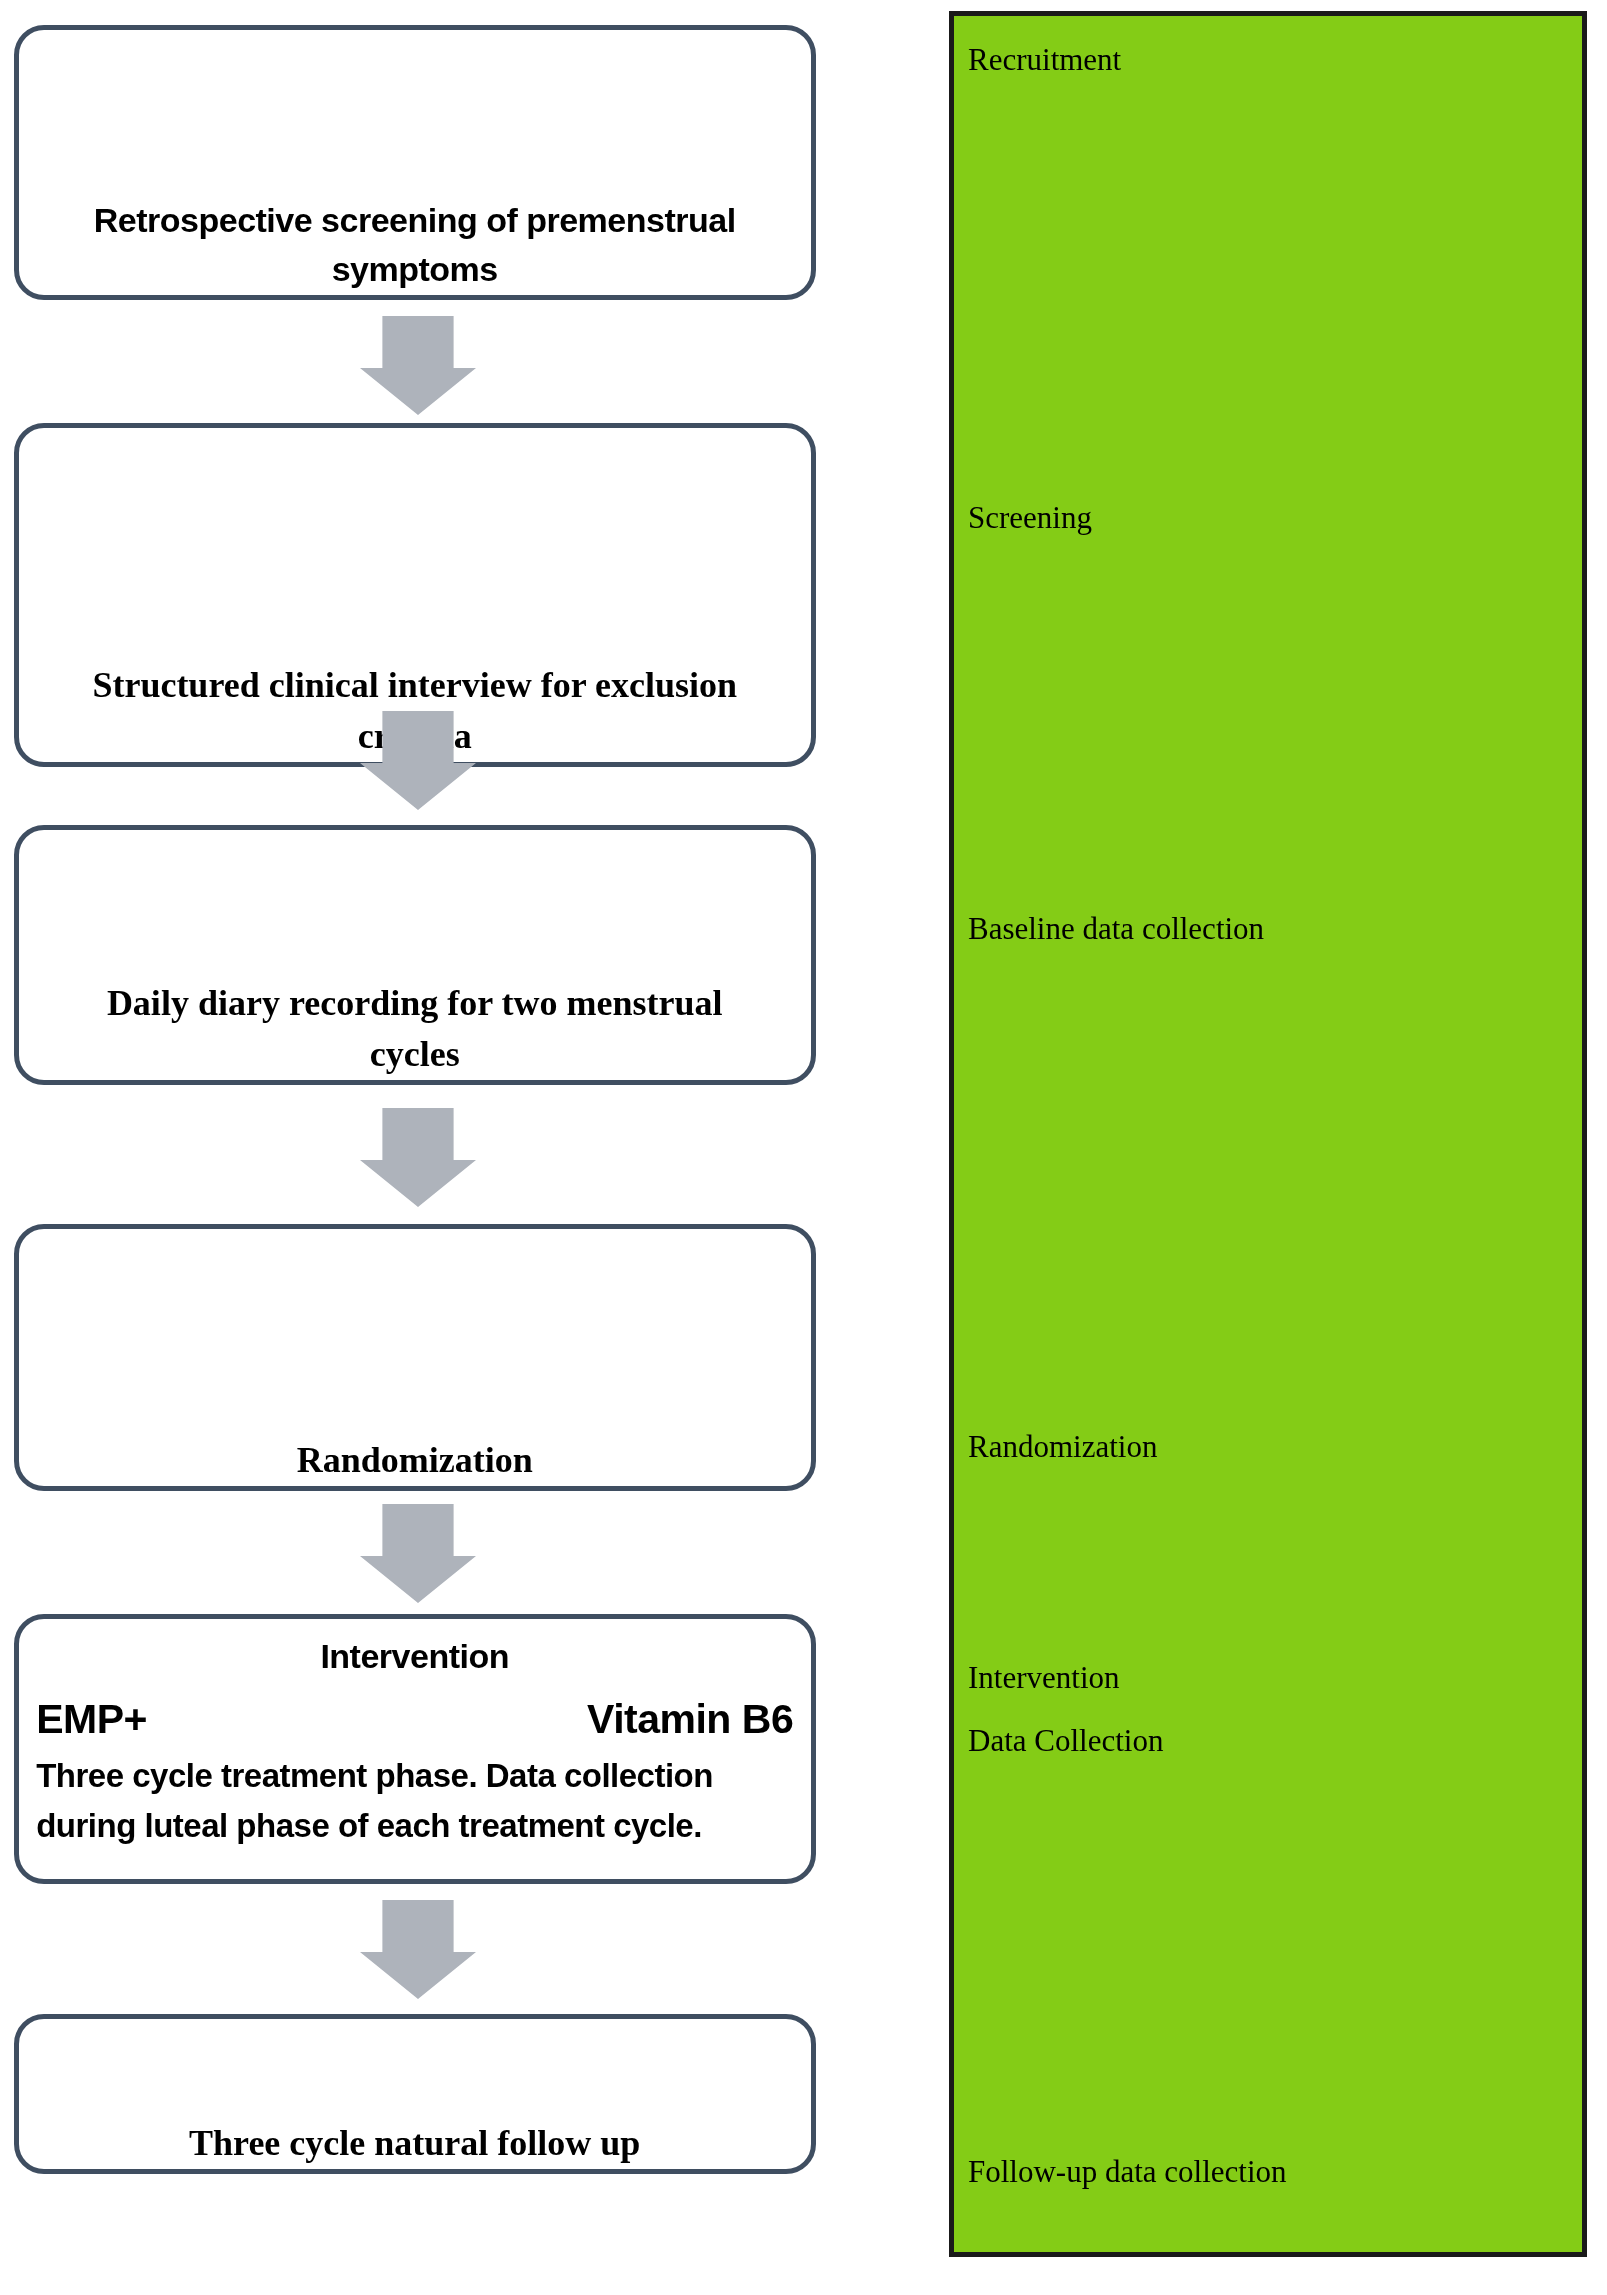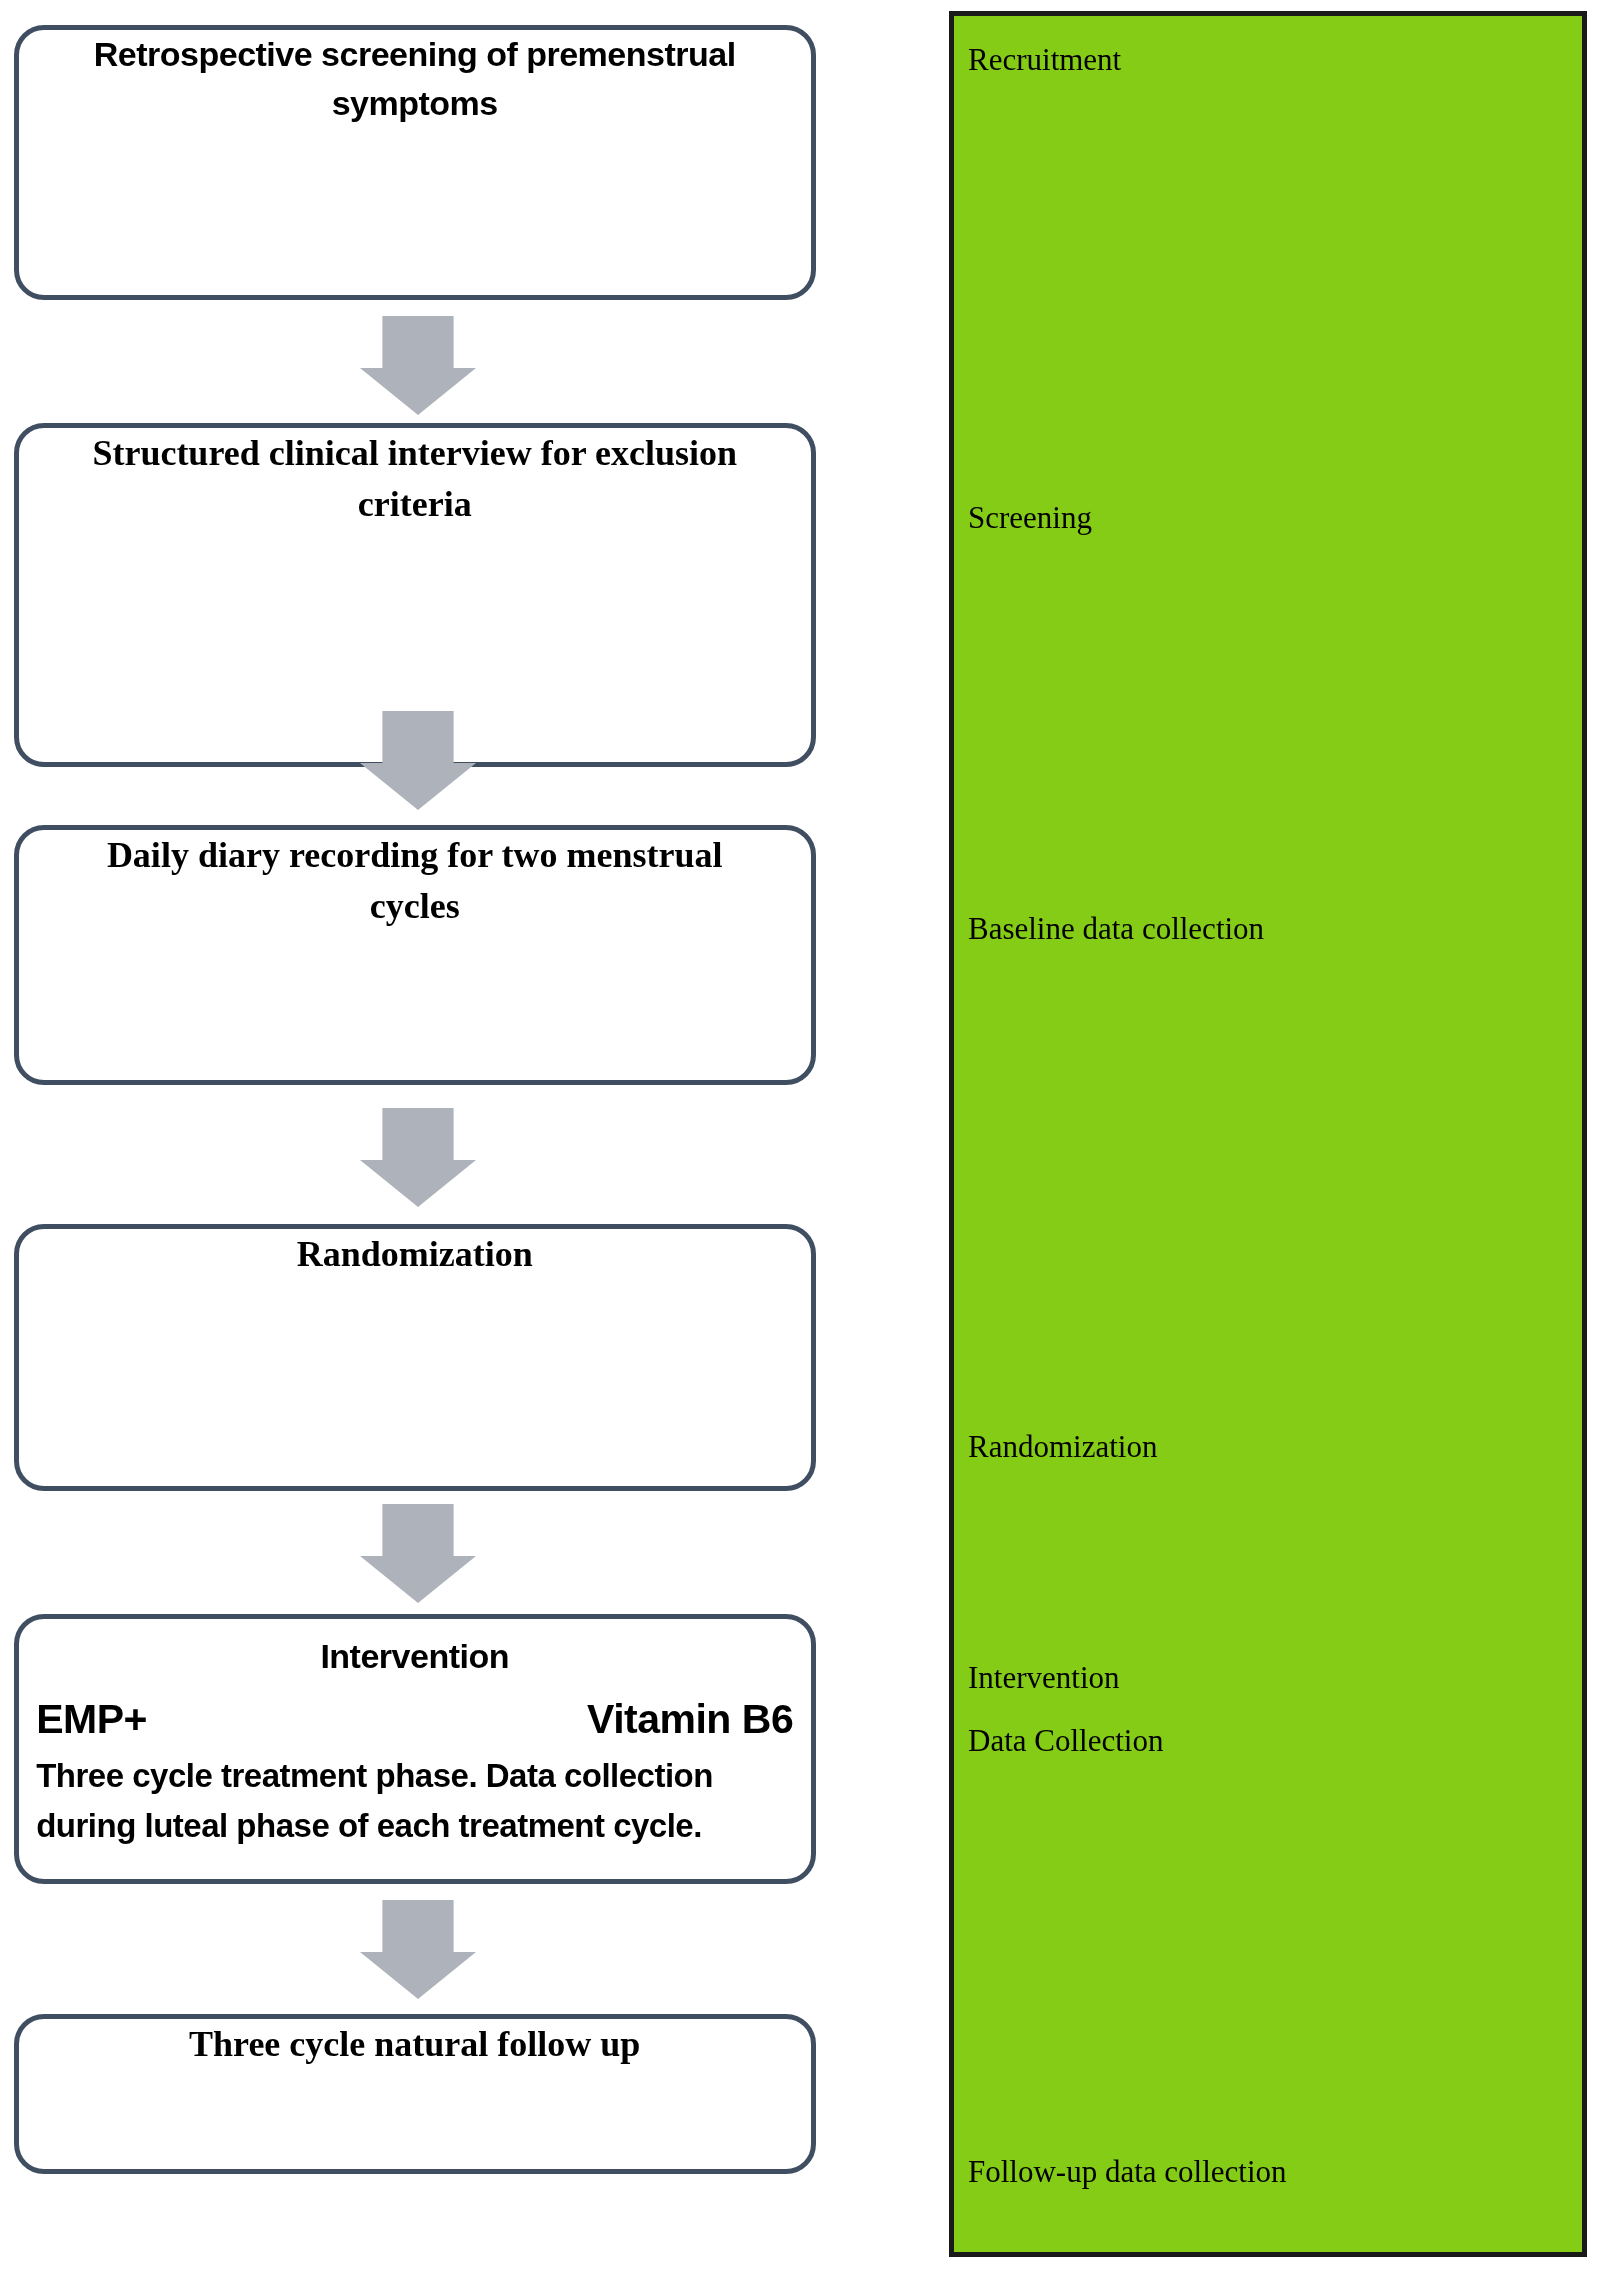--- a/index.html
+++ b/index.html
@@ -16,21 +16,21 @@
   
   .fbox {
     position:absolute;
     left:13.7px;
     width:802px;
     box-sizing:border-box;
     border:5.5px solid #3f4e61;
     border-radius:30px;
     background:#ffffff;
     display:flex;
-    align-items:flex-start;
+    align-items:flex-end;
     justify-content:center;
     text-align:center;
   }
   .serif-text {
     font-family:"Liberation Serif", serif;
     font-weight:700;
     font-size:36px;
     line-height:1.42;
     white-space:pre-line;
   }

